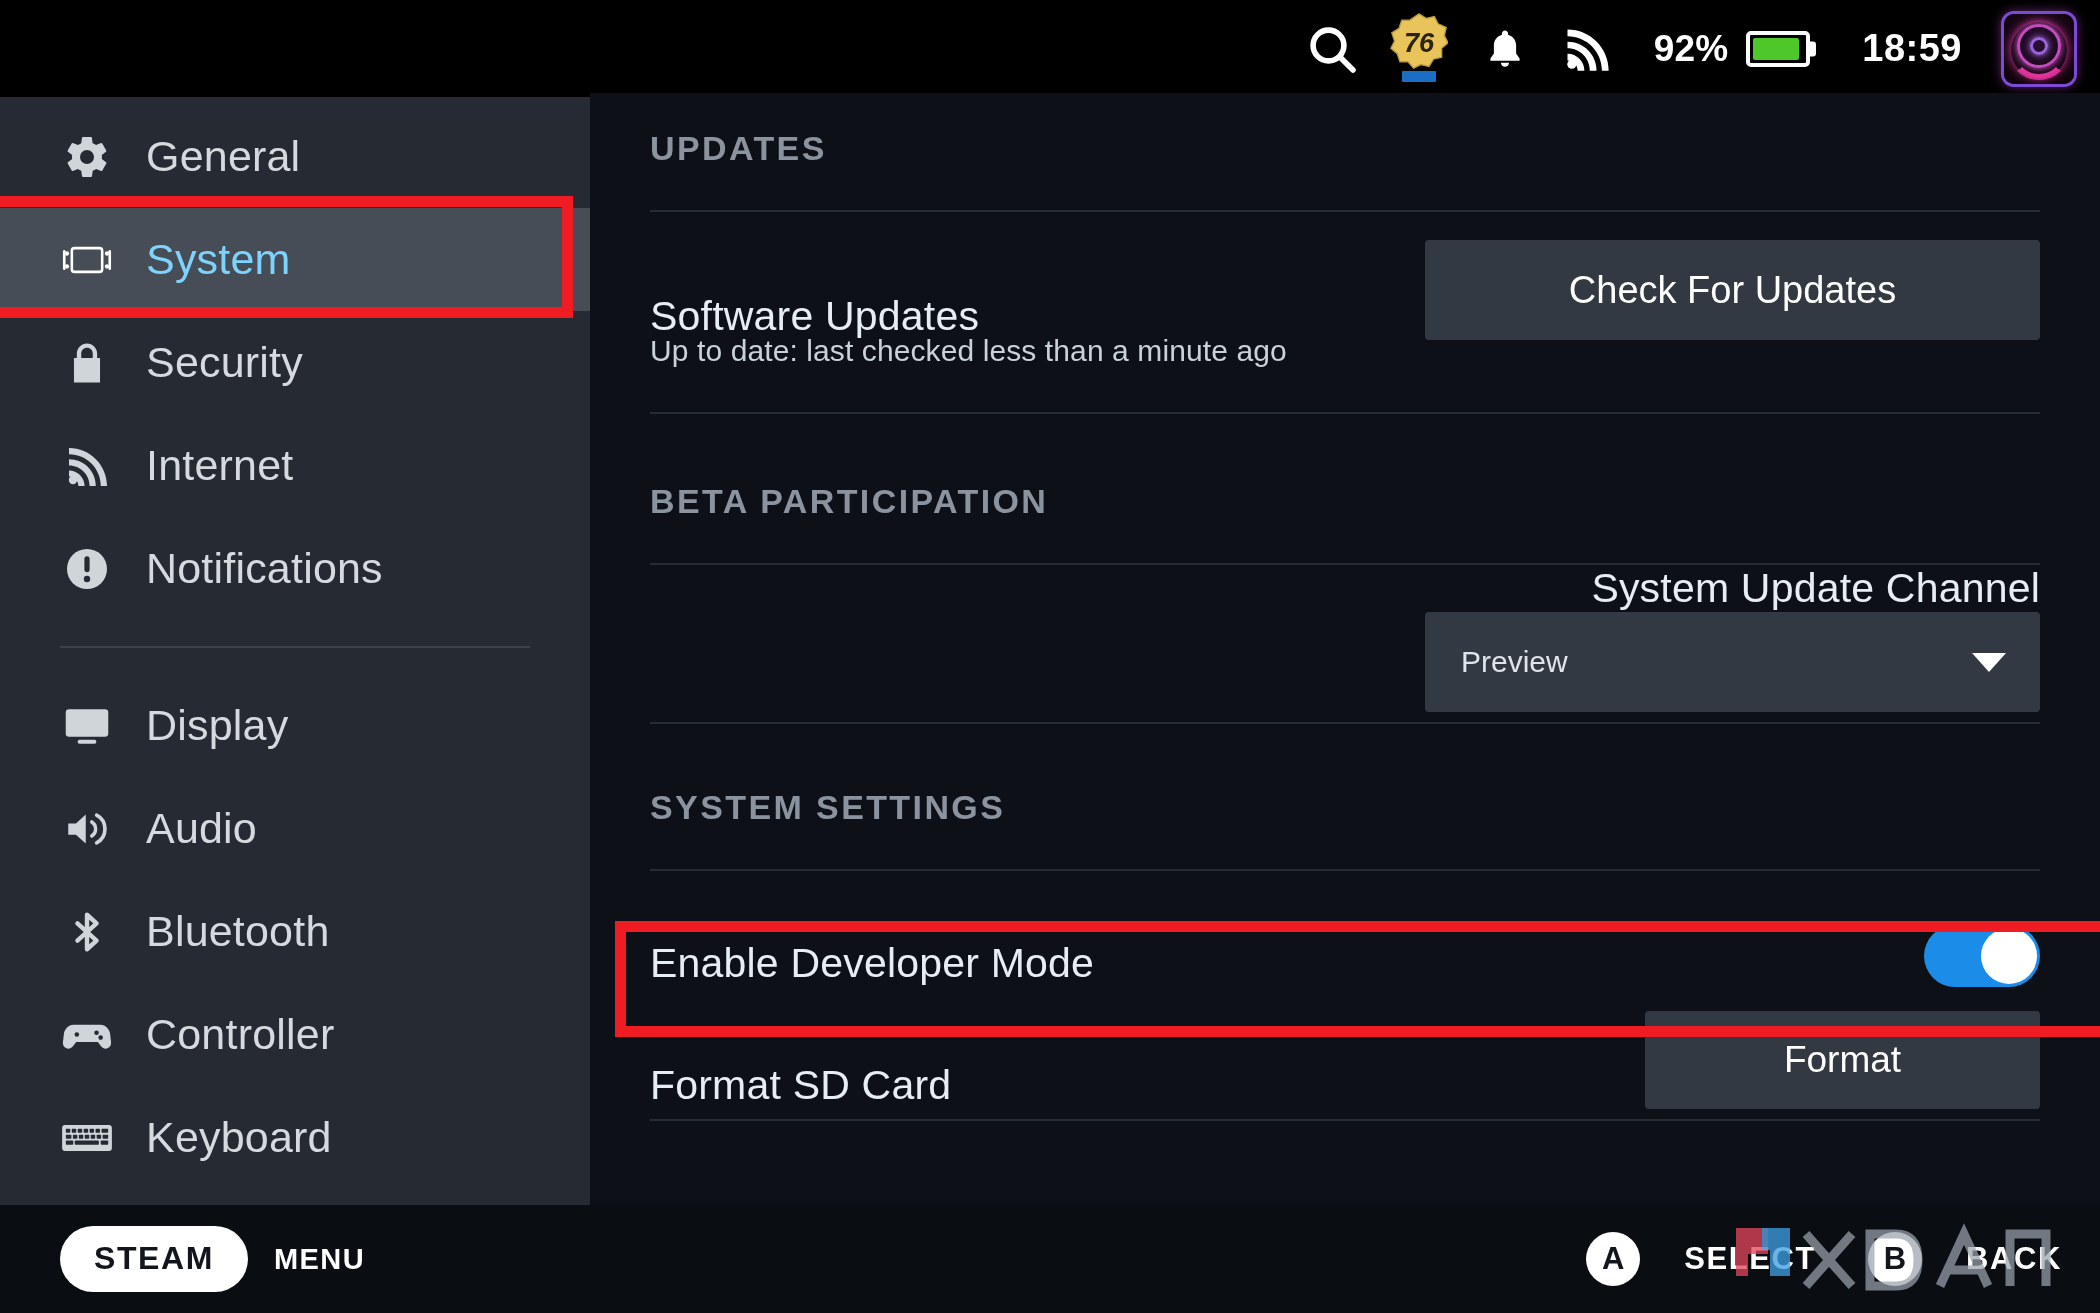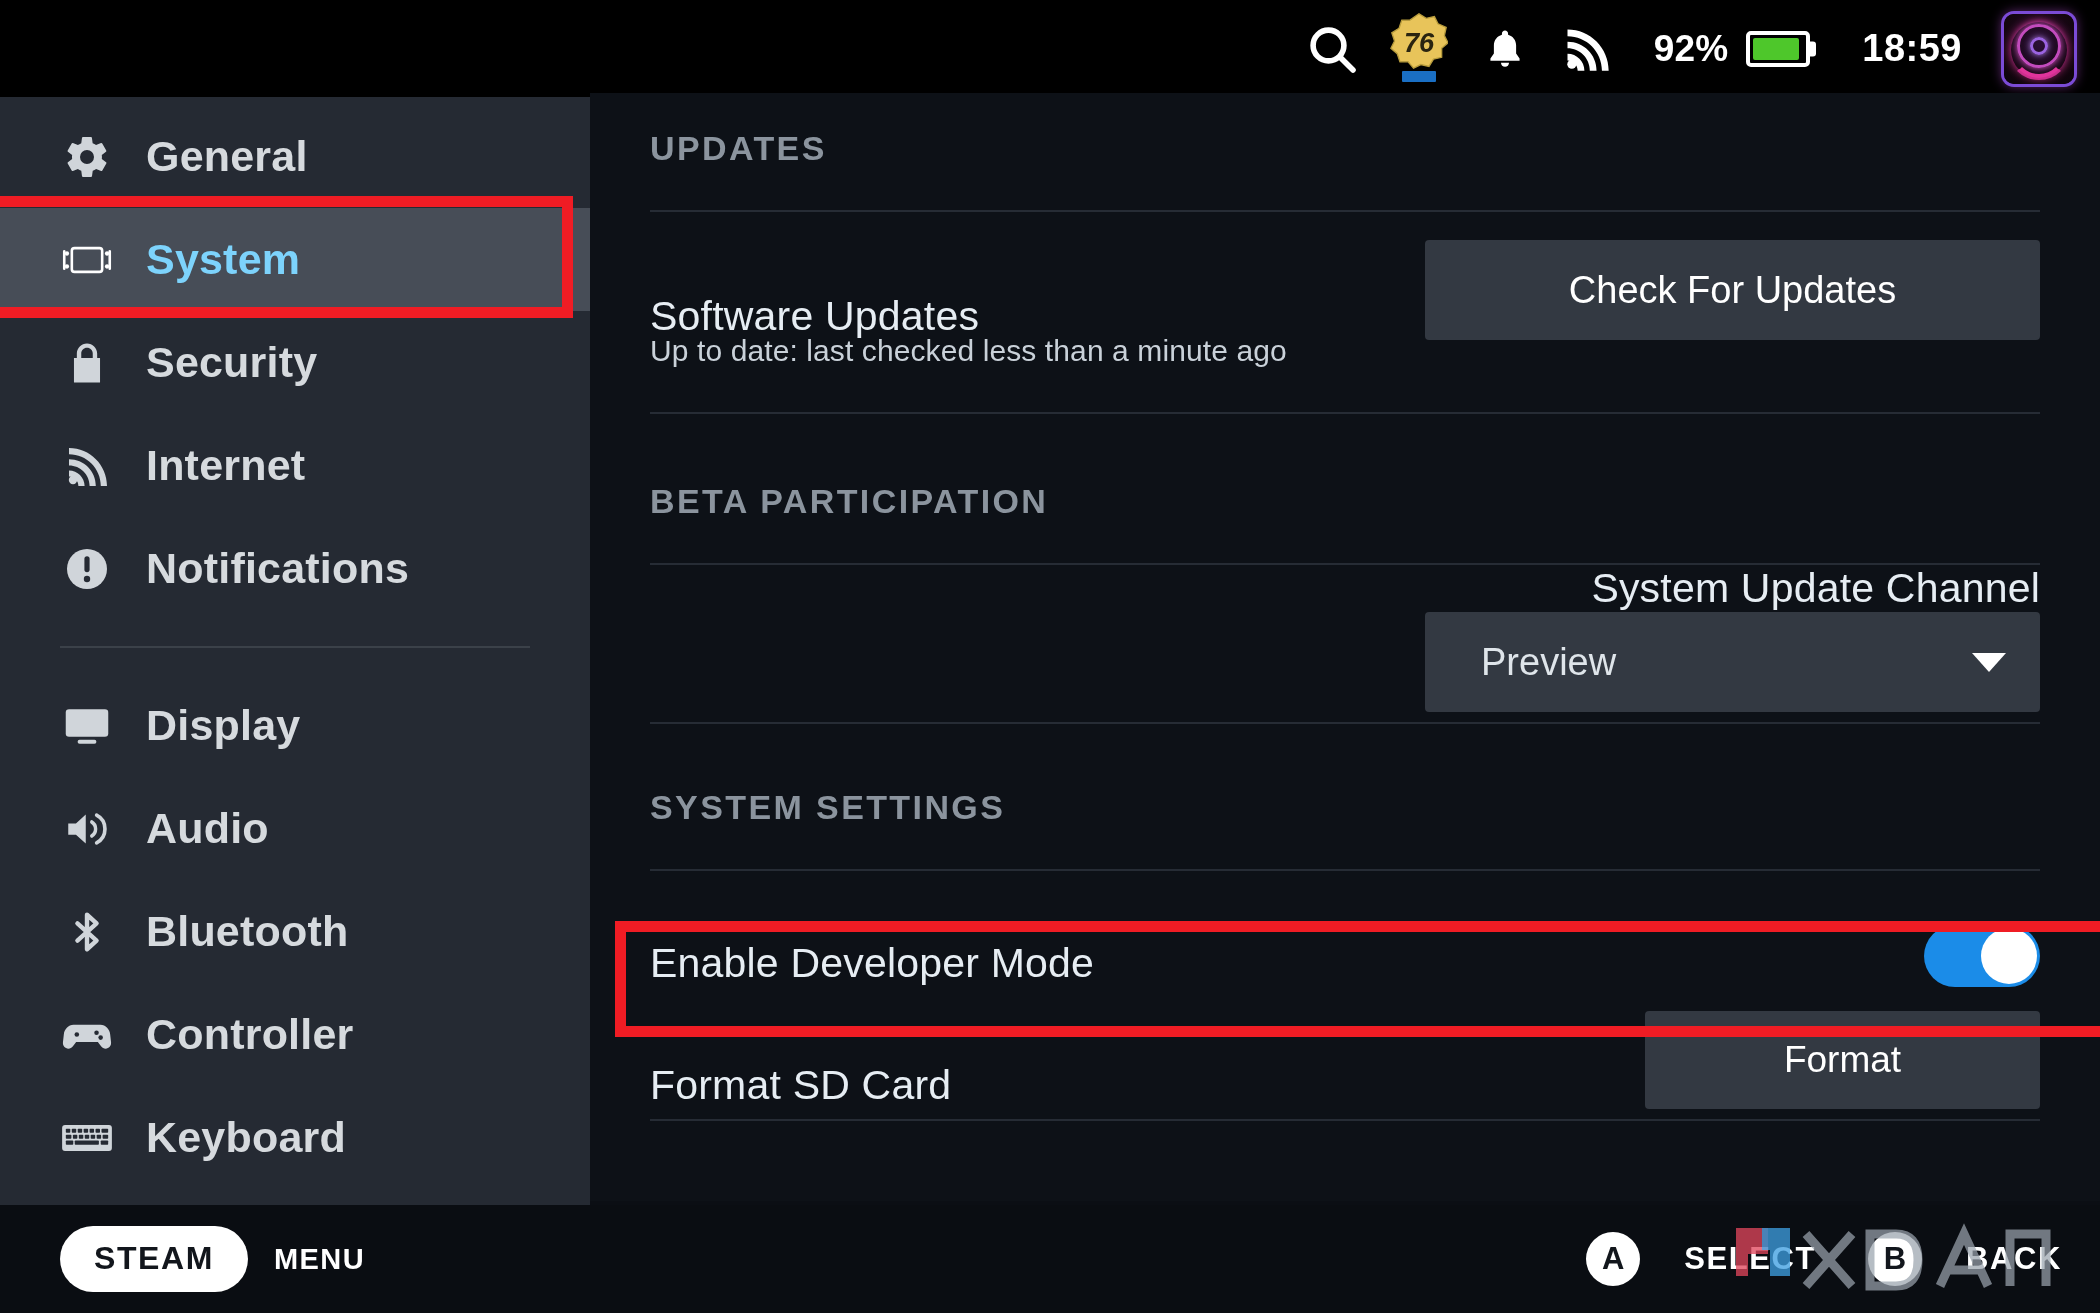--- a/index.html
+++ b/index.html
@@ -95,21 +95,21 @@
     display: flex; align-items: center;
     height: 103px; padding-left: 60px;
   }
   .nav-item.selected { background: #474d57; }
   .nav-icon {
     width: 54px; height: 54px; margin-right: 32px;
     display: flex; align-items: center; justify-content: center;
     flex: 0 0 54px;
   }
   .nav-label {
-    color: #d6dade; font-size: 43px; font-weight: 700; letter-spacing: 0.2px;
+    color: #d6dade; font-size: 43px; font-weight: 400; letter-spacing: 0.2px;
     white-space: nowrap;
   }
   .nav-item.selected .nav-label { color: #7dd3fc; }
   .nav-sep {
     height: 2px; background: #3b4149; margin: 26px 60px 26px 60px;
   }
 
   
   .content {
     position: absolute; left: 590px; top: 93px;
@@ -140,21 +140,21 @@
     display: flex; align-items: center; justify-content: center;
     cursor: pointer;
   }
   .btn-wide { width: 615px; height: 100px; }
   .btn-format { width: 395px; height: 98px; font-size: 37px; }
   .dropdown {
     width: 615px; height: 100px; background: #333942;
     border-radius: 4px; display: flex; align-items: center;
     justify-content: space-between; padding: 0 34px 0 36px; cursor: pointer;
   }
-  .dropdown-value { color: #dfe5ea; font-size: 38px; margin-left: 20px; }
+  .dropdown-value { color: #dfe5ea; font-size: 30px; }
   .caret {
     width: 0; height: 0;
     border-left: 17px solid transparent; border-right: 17px solid transparent;
     border-top: 19px solid #ffffff;
   }
   .toggle {
     width: 116px; height: 62px; border-radius: 31px; background: #1b8ce8;
     position: relative; cursor: pointer;
   }
   .toggle .knob {

